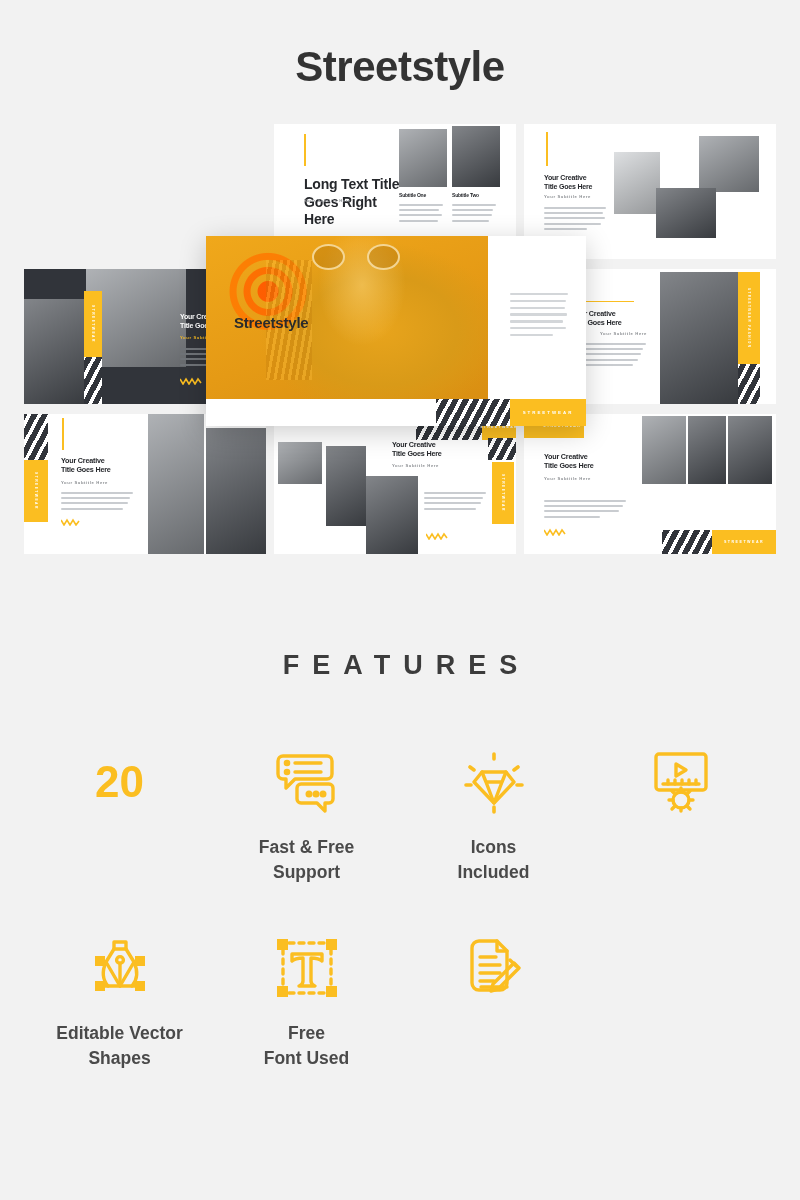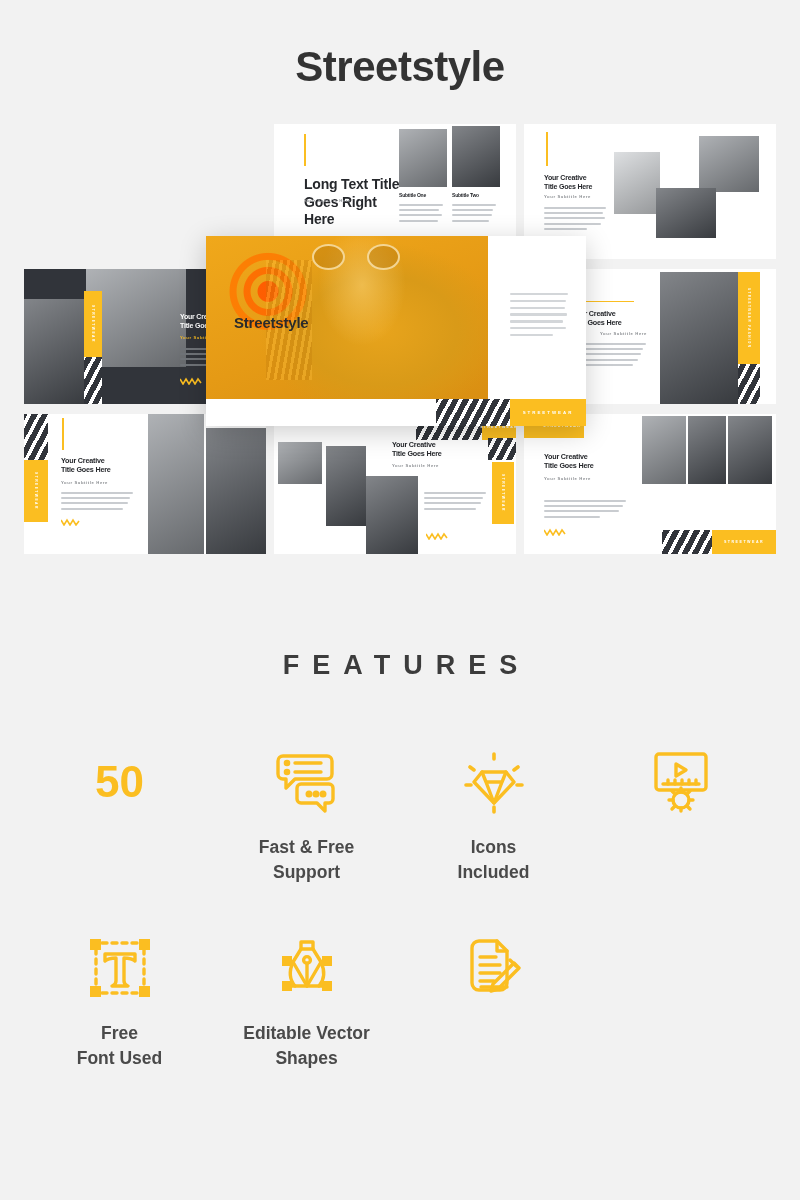--- a/index.html
+++ b/index.html
@@ -417,21 +417,21 @@
     </div>
   </div>
 </div>
 
 <h2 class="features-heading">FEATURES</h2>
 
 <div class="feature-grid">
 
   <div class="feature">
     <div class="feature-icon">
-      <span class="feature-number">50</span>
+      <span class="feature-number">20</span>
     </div>
   </div>
 
   <div class="feature">
     <div class="feature-icon">
       <svg width="68" height="62" viewBox="0 0 68 62" fill="none" stroke="#fbbe21" stroke-width="3.4" stroke-linecap="round" stroke-linejoin="round">
         <path d="M10 5h44a5 5 0 015 5v13a5 5 0 01-5 5H22l-9 9v-9h-3a5 5 0 01-5-5V10a5 5 0 015-5z"></path>
         <path d="M22 12h26M22 21h26"></path>
         <circle cx="14" cy="12" r="1.6" fill="#fbbe21"></circle>
         <circle cx="14" cy="21" r="1.6" fill="#fbbe21"></circle>
@@ -461,34 +461,20 @@
         <rect x="8" y="5" width="50" height="36" rx="3"></rect>
         <path d="M28 15l10 6-10 6z"></path>
         <path d="M15 35h36"></path>
         <path d="M20 31v4M27 31v4M34 31v4M41 31v4M48 31v4"></path>
         <path d="M33 43a8 8 0 100 16 8 8 0 000-16z"></path>
         <path d="M33 39v4M33 59v3M21 51h4M41 51h4M24 42l3 3M42 42l-3 3M24 60l3-3M42 60l-3-3"></path>
       </svg>
     </div>
   </div>
 
-
-  <div class="feature">
-    <div class="feature-icon">
-      <svg width="64" height="62" viewBox="0 0 64 62" fill="none" stroke="#fbbe21" stroke-width="3.4" stroke-linecap="round" stroke-linejoin="round">
-        <path d="M14 6h36M14 56h36M8 12v38M56 12v38" stroke-dasharray="5 5"></path>
-        <rect x="2" y="2" width="11" height="11" fill="#fbbe21" stroke="none"></rect>
-        <rect x="51" y="2" width="11" height="11" fill="#fbbe21" stroke="none"></rect>
-        <rect x="2" y="49" width="11" height="11" fill="#fbbe21" stroke="none"></rect>
-        <rect x="51" y="49" width="11" height="11" fill="#fbbe21" stroke="none"></rect>
-        <path d="M17 17h30v7c-3-3-7-3-11-3v23c0 3 1 4 4 5H24c3-1 4-2 4-5V21c-4 0-8 0-11 3z"></path>
-      </svg>
-    </div>
-    <div class="feature-label">Free<br>Font Used</div>
-  </div>
 
   <div class="feature">
     <div class="feature-icon">
       <svg width="66" height="60" viewBox="0 0 66 60" fill="none" stroke="#fbbe21" stroke-width="3.4" stroke-linecap="round" stroke-linejoin="round">
         <path d="M27 4h12v7H27z"></path>
         <path d="M27 11l-8 13 14 24 14-24-8-13"></path>
         <circle cx="33" cy="22" r="3.4"></circle>
         <path d="M33 25v23"></path>
         <path d="M19 24c-4 9-4 17 2 24M47 24c4 9 4 17-2 24"></path>
         <rect x="8" y="18" width="10" height="10" fill="#fbbe21" stroke="none"></rect>
@@ -496,20 +482,34 @@
         <rect x="8" y="43" width="10" height="10" fill="#fbbe21" stroke="none"></rect>
         <rect x="48" y="43" width="10" height="10" fill="#fbbe21" stroke="none"></rect>
         <path d="M18 48h30"></path>
       </svg>
     </div>
     <div class="feature-label">Editable Vector<br>Shapes</div>
   </div>
 
   <div class="feature">
     <div class="feature-icon">
+      <svg width="64" height="62" viewBox="0 0 64 62" fill="none" stroke="#fbbe21" stroke-width="3.4" stroke-linecap="round" stroke-linejoin="round">
+        <path d="M14 6h36M14 56h36M8 12v38M56 12v38" stroke-dasharray="5 5"></path>
+        <rect x="2" y="2" width="11" height="11" fill="#fbbe21" stroke="none"></rect>
+        <rect x="51" y="2" width="11" height="11" fill="#fbbe21" stroke="none"></rect>
+        <rect x="2" y="49" width="11" height="11" fill="#fbbe21" stroke="none"></rect>
+        <rect x="51" y="49" width="11" height="11" fill="#fbbe21" stroke="none"></rect>
+        <path d="M17 17h30v7c-3-3-7-3-11-3v23c0 3 1 4 4 5H24c3-1 4-2 4-5V21c-4 0-8 0-11 3z"></path>
+      </svg>
+    </div>
+    <div class="feature-label">Free<br>Font Used</div>
+  </div>
+
+  <div class="feature">
+    <div class="feature-icon">
       <svg width="62" height="62" viewBox="0 0 62 62" fill="none" stroke="#fbbe21" stroke-width="3.4" stroke-linecap="round" stroke-linejoin="round">
         <path d="M16 4h18l10 10v32c0 4-3 7-7 7H16c-4 0-7-3-7-7V11c0-4 3-7 7-7z"></path>
         <path d="M34 4v10h10"></path>
         <path d="M17 20h16M17 28h20M17 36h20M17 44h14"></path>
         <path d="M30 47l21-21 5 5-21 21-7 2z"></path>
         <path d="M47 23l6 6"></path>
         <path d="M18 50h26"></path>
       </svg>
     </div>
   </div>

